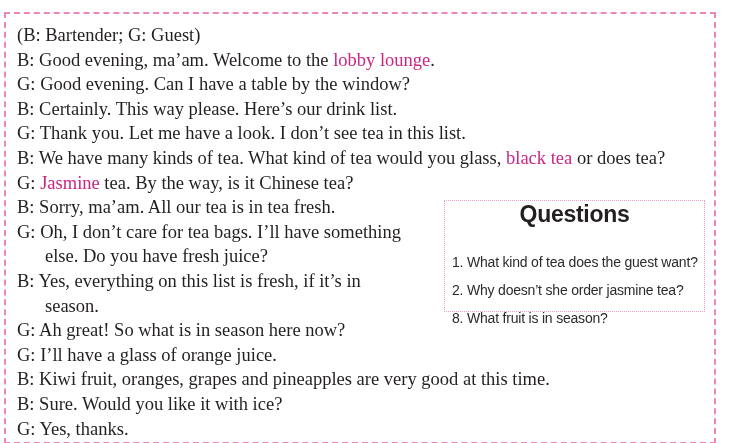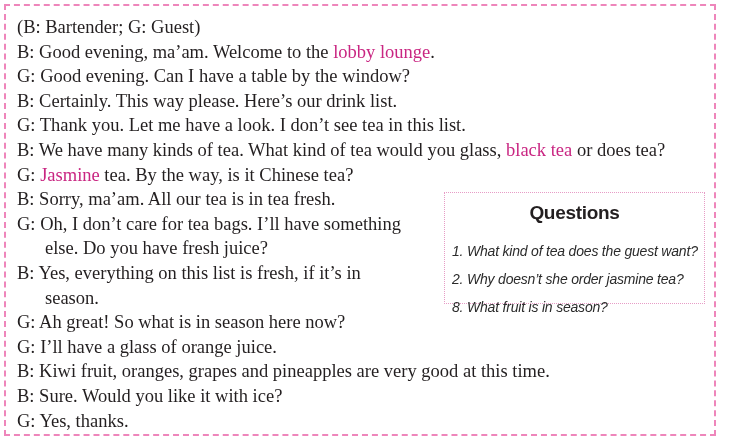--- a/index.html
+++ b/index.html
@@ -6,21 +6,21 @@
     margin: 0;
     padding: 0;
     background: #ffffff;
     width: 730px;
     height: 443px;
     overflow: hidden;
   }
   .page {
     position: absolute;
     left: 4px;
-    top: 4px;
+    top: 12px;
     width: 712px;
     height: 432px;
     box-sizing: border-box;
     border: 2px dashed var(--outer-border, #ee86bb);
     background: #ffffff;
   }
   .dialogue {
     position: absolute;
     left: 11px;
     top: 9px;
@@ -43,34 +43,32 @@
     position: absolute;
     left: 438px;
     top: 186px;
     width: 261px;
     height: 112px;
     box-sizing: border-box;
     border: 1.5px dotted var(--box-border, #e79cc6);
     background: #ffffff;
   }
   .qtitle {
-    margin-top: 9px;
     text-align: center;
     font-family: "Liberation Sans", sans-serif;
     font-weight: bold;
-    font-size: 19px;
+    font-size: 23px;
     letter-spacing: -0.3px;
     color: var(--text, #231f20);
   }
   .qlist {
-    margin: 13px 0 0 0;
+    margin: 20px 0 0 0;
     padding: 0 4px 0 7px;
     list-style: none;
     font-family: "Liberation Sans", sans-serif;
-    font-style: italic;
     font-size: 14px;
     letter-spacing: -0.2px;
     line-height: 28px;
     color: #2b2b2b;
   }
 </style>
 </head>
 <body>
 
 <div class="page">

